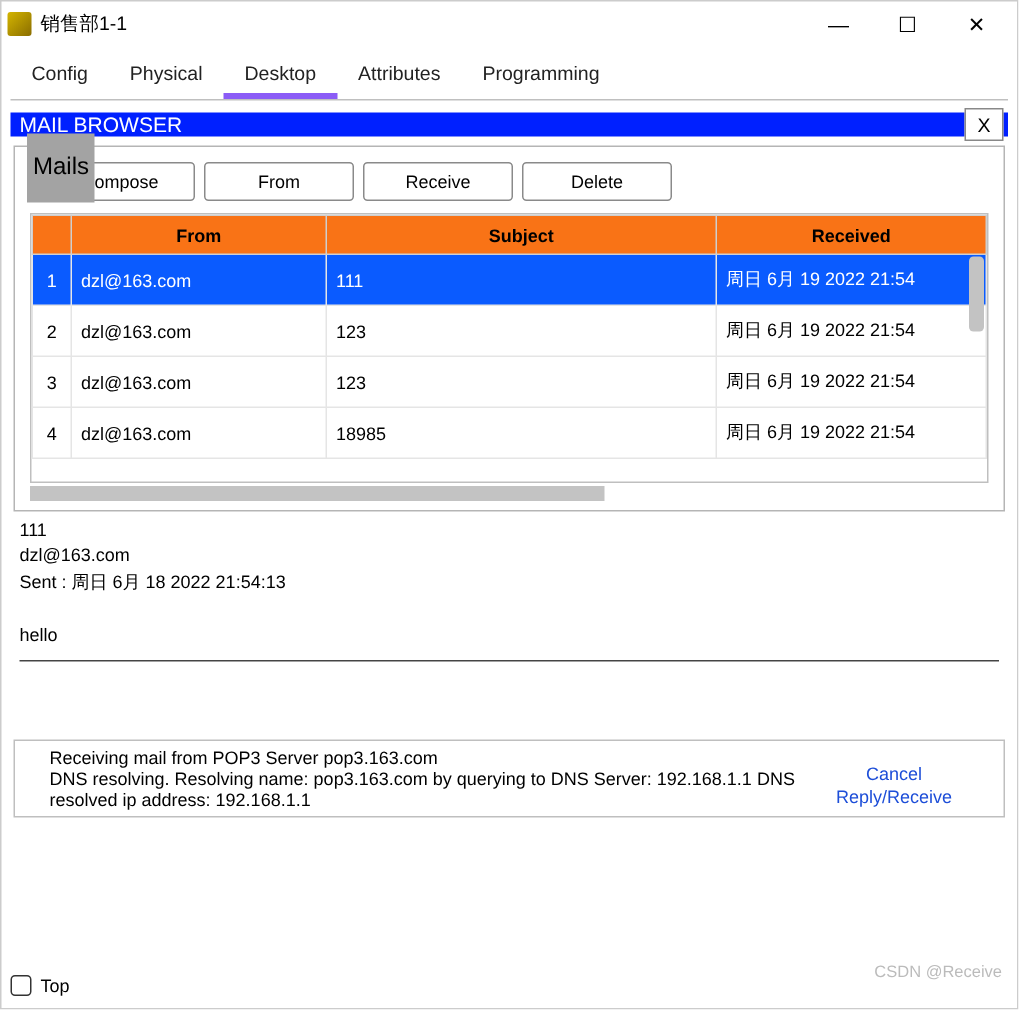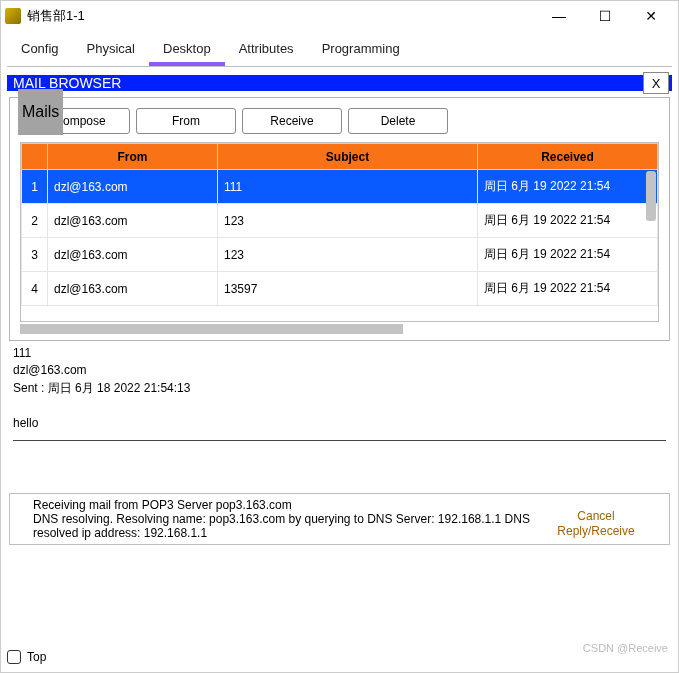--- a/index.html
+++ b/index.html
@@ -28,21 +28,21 @@
   th.rownum{width:26px;}
   td { border:1px solid #e5e5e5; height:34px; padding-left:6px;}
   td.rownum{ text-align:center; padding:0;}
   tbody tr.selected td{ background:#0a5bff; color:#fff;}
   .vscroll{position:absolute; right:2px; top:28px; width:10px; height:50px; background:#c3c3c3; border-radius:3px;}
   .hscroll{height:10px;background:#c3c3c3;margin-top:2px;width:60%;}
   .preview{padding:4px 6px;font-size:12px;line-height:1.45;}
   .preview hr{margin:8px 0;border:none;border-top:1px solid #444;}
   .bottom{border:1px solid #bfbfbf;border-top:1px solid #bfbfbf;margin:40px 2px 4px 2px;padding:4px 23px;font-size:12px;display:flex;align-items:flex-end;}
   .bottom .status{flex:1;}
-  .bottom .rbuttons{width:100px;text-align:center;line-height:1.3;color:#a16207;}
+  .bottom .rbuttons{width:100px;text-align:center;line-height:1.3;color:#1d4ed8;}
   .footer{height:22px;display:flex;font-size:12px;padding:0 6px;}
   .checkbox{width:14px;height:14px;border:1px solid #333;border-radius:3px;margin-right:6px;}
   .watermark{position:absolute;bottom:18px;right:10px;font-size:11px;color:rgba(120,120,120,0.5);}
 </style>
 </head>
 <body>
 
 <div class="window">
   <div class="titlebar">
     <div class="icon"></div>
@@ -101,21 +101,21 @@
               </tr>
               <tr>
                 <td class="rownum">3</td>
                 <td>dzl@163.com</td>
                 <td>123</td>
                 <td>周日 6月 19 2022 21:54</td>
               </tr>
               <tr>
                 <td class="rownum">4</td>
                 <td>dzl@163.com</td>
-                <td>13597</td>
+                <td>18985</td>
                 <td>周日 6月 19 2022 21:54</td>
               </tr>
             </tbody>
         </table>
         <div class="vscroll"></div>
       </div>
       <div class="hscroll"></div>
     </div>
 
     <div class="preview">

